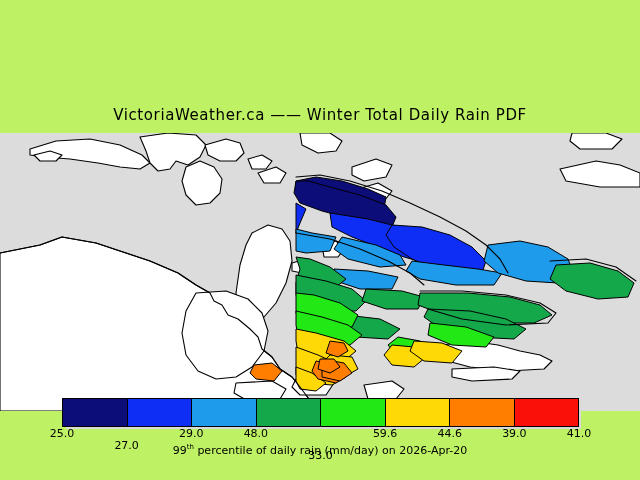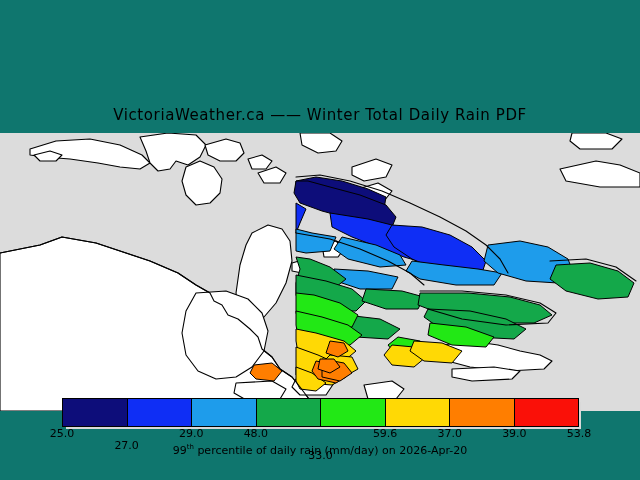--- a/index.html
+++ b/index.html
@@ -11,21 +11,21 @@
     width: 640px;
     height: 480px;
     position: relative;
     overflow: hidden;
     font-family: "DejaVu Sans", sans-serif;
   }
   #root {
     position: absolute;
     left: 0; top: 0;
     width: 640px; height: 480px;
-    background: #0f766e;
+    background: #bef264;
   }
   
   #title {
     position: absolute;
     left: 0;
     top: 106px;
     width: 640px;
     text-align: center;
     font-family: "DejaVu Sans", sans-serif;
     font-size: 15px;
@@ -252,20 +252,20 @@
         <div class="cb-seg" title="37.0-39.0" style="background: rgb(255, 126, 0);"></div>
         <div class="cb-seg" title="39.0-41.0" style="background: rgb(250, 16, 8);"></div>
       </div>
     <div id="cb-ticklabels">
         <div class="cb-tick" style="left: 62px;">25.0</div>
         <div class="cb-tick" style="left: 126.625px; margin-top: 12px;">27.0</div>
         <div class="cb-tick" style="left: 191.25px;">29.0</div>
         <div class="cb-tick" style="left: 255.875px;">48.0</div>
         <div class="cb-tick" style="left: 320.5px; margin-top: 22px;">33.0</div>
         <div class="cb-tick" style="left: 385.125px;">59.6</div>
-        <div class="cb-tick" style="left: 449.75px;">37.0</div>
+        <div class="cb-tick" style="left: 449.75px;">44.6</div>
         <div class="cb-tick" style="left: 514.375px;">39.0</div>
-        <div class="cb-tick" style="left: 579px;">53.8</div>
+        <div class="cb-tick" style="left: 579px;">41.0</div>
       </div>
     <div id="cb-caption">99<sup>th</sup> percentile of daily rain (mm/day) on 2026-Apr-20</div>
   </div>
 
 </div>
 
 </body></html>

